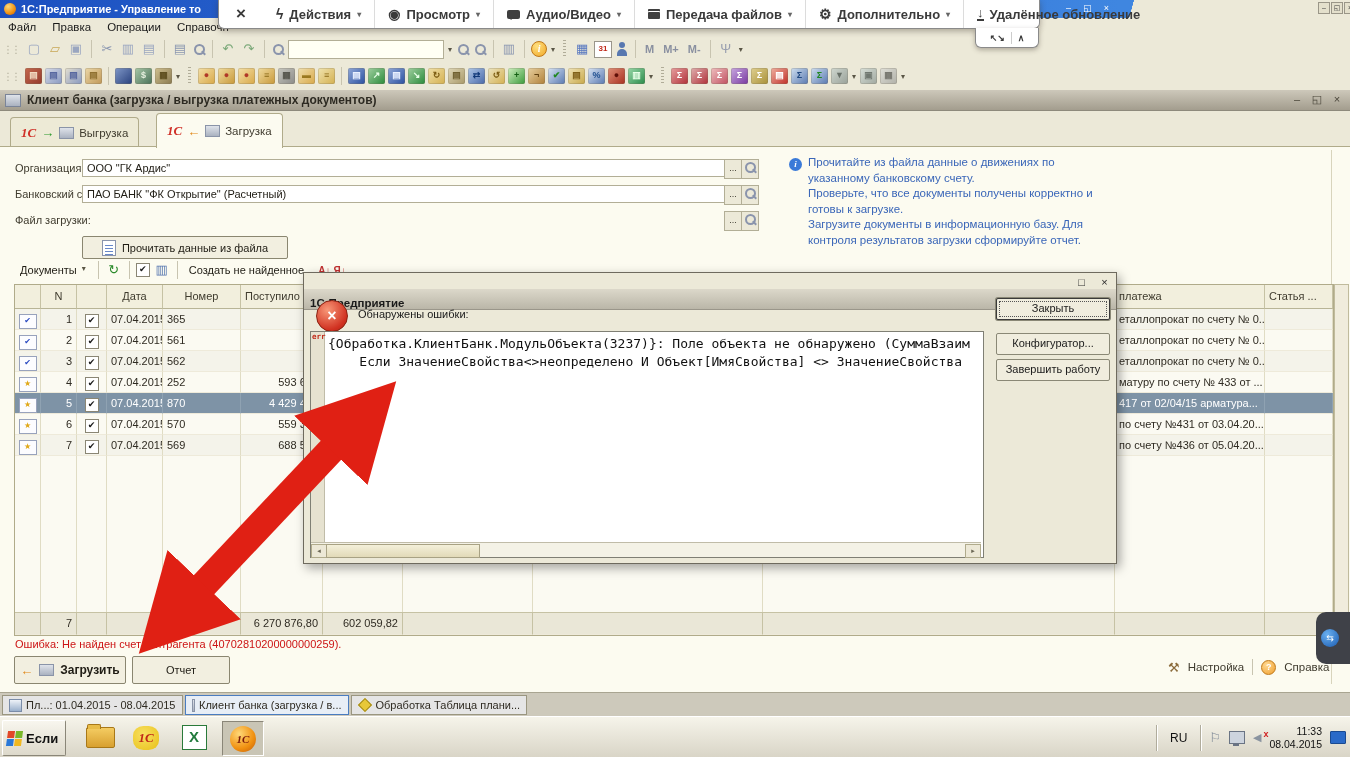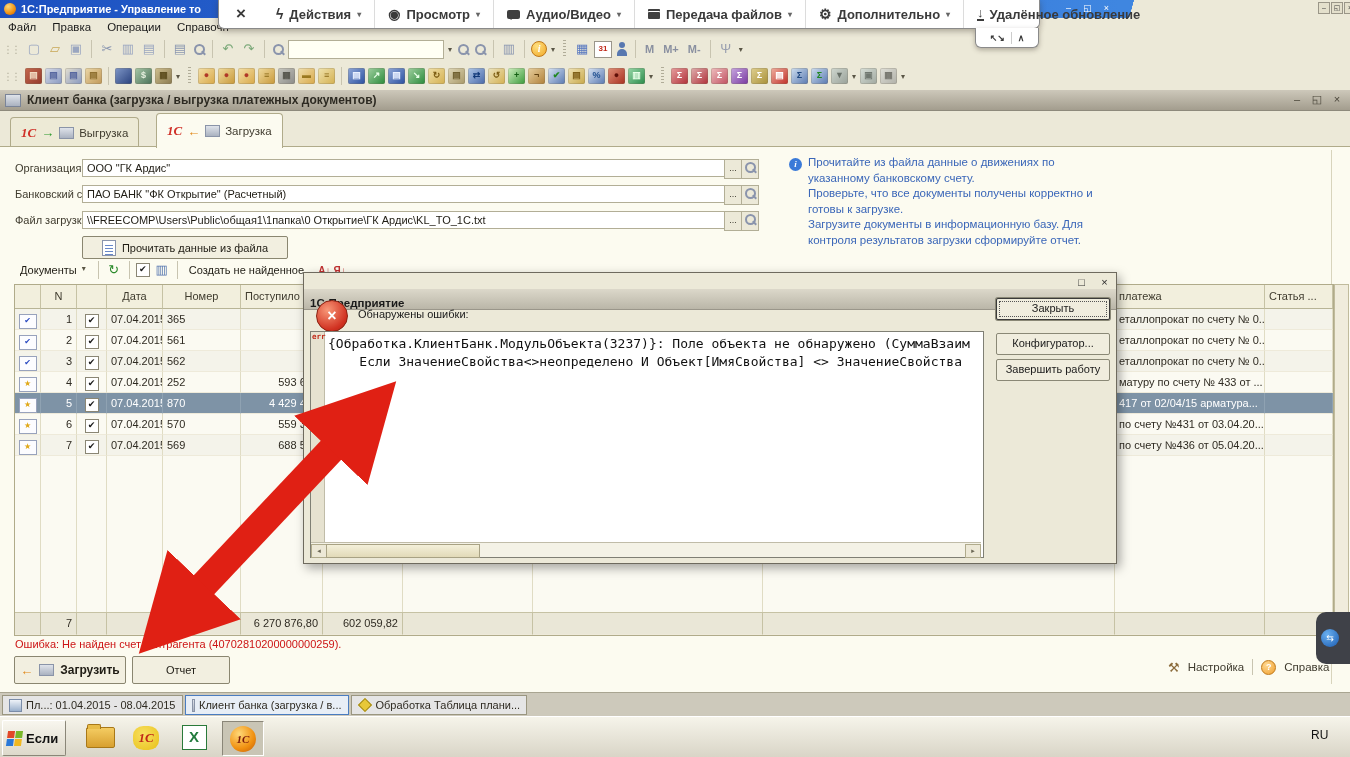--- a/index.html
+++ b/index.html
@@ -126,21 +126,21 @@
   .start-label{font:bold 13px "Liberation Sans",sans-serif;color:#111;}
   .ql{position:absolute;top:4px;width:40px;height:33px;display:flex;align-items:center;justify-content:center;}
   .ql.pressed{background:#c9c5b5;border:1px solid;border-color:#8a8678 #fff #fff #8a8678;}
   .folder-ic{position:relative;width:27px;height:19px;background:linear-gradient(#f4cc62,#d8a030);border:1px solid #a87818;border-radius:2px;}
   .folder-ic::before{content:"";position:absolute;left:0;top:-4px;width:12px;height:4px;background:#e8bc48;border:1px solid #a87818;border-bottom:none;border-radius:2px 2px 0 0;}
   .ic-1c7{width:26px;height:24px;background:radial-gradient(circle at 40% 35%,#f8e060,#e8c018);border-radius:40%;
           font:bold italic 13px "Liberation Serif",serif;color:#c02818;text-align:center;line-height:24px;}
   .ic-excel{width:23px;height:23px;background:#fff;border:1px solid #2a7a3a;font:bold 15px "Liberation Sans",sans-serif;color:#217a3c;text-align:center;line-height:22px;}
   .ic-1c8{width:26px;height:26px;border-radius:50%;background:radial-gradient(circle at 35% 30%,#ffd878,#f09010 60%,#c05808);
           font:bold italic 11px "Liberation Serif",serif;color:#7a1808;text-align:center;line-height:26px;}
-  .tray{position:absolute;right:0;top:0;height:41px;display:flex;align-items:center;gap:8px;padding-right:4px;flex-direction:column;}
+  .tray{position:absolute;right:0;top:0;height:41px;display:flex;align-items:center;gap:8px;padding-right:4px;}
   .lang{font-size:12px;color:#111;padding:3px 5px;}
   .trayline{width:1px;height:26px;background:#b0ac9c;box-shadow:1px 0 0 #fff;}
   .flag-g{font-size:13px;color:#7a8694;}
   .ic-net{position:relative;width:14px;height:11px;background:#cdd4de;border:1px solid #6a7484;}
   .ic-net::after{content:"";position:absolute;left:3px;bottom:-3px;width:6px;height:2px;background:#6a7484;}
   .spk{position:relative;font-size:11px;color:#8a94a0;}
   .spk-x{position:absolute;right:-7px;top:-2px;font:bold 9px "Liberation Sans",sans-serif;color:#d02020;}
   .clock{font-size:10.5px;text-align:right;line-height:13px;color:#111;}
   .ic-bluemon{width:14px;height:11px;background:#2a6ac8;border:1px solid #1a4a90;border-radius:1px;}
 
@@ -334,21 +334,20 @@
   <input class="finput" style="top: 159px;" readonly="" value="ООО &quot;ГК Ардис&quot;">
   <span class="fbtn" style="left:724px;top:159px">...</span>
   <span class="fbtn" style="left:741px;top:159px"><span class="mag"></span></span>
 
   <span class="abs flabel" style="left:15px;top:188px">Банковский счет:</span>
   <input class="finput" style="top: 185px;" readonly="" value="ПАО БАНК &quot;ФК Открытие&quot; (Расчетный)">
   <span class="fbtn" style="left:724px;top:185px">...</span>
   <span class="fbtn" style="left:741px;top:185px"><span class="mag"></span></span>
 
   <span class="abs flabel" style="left:15px;top:214px">Файл загрузки:</span>
-  <input class="finput" style="top: 211px;" readonly="" value="\\FREECOMP\Users\Public\общая1\1папка\0 Открытие\ГК Ардис\KL_TO_1C.txt">
   <span class="fbtn" style="left:724px;top:211px">...</span>
   <span class="fbtn" style="left:741px;top:211px"><span class="mag"></span></span>
 
   <div class="push-btn" style="left:82px;top:236px;width:204px;height:21px">
     <span class="doc-lines"></span>
     <span>Прочитать данные из файла</span>
   </div>
 
   <span class="abs hint-ico" style="left:789px;top:158px">i</span>
   <div class="abs hint-text" style="left:808px;top:155px">Прочитайте из файла данные о движениях по

